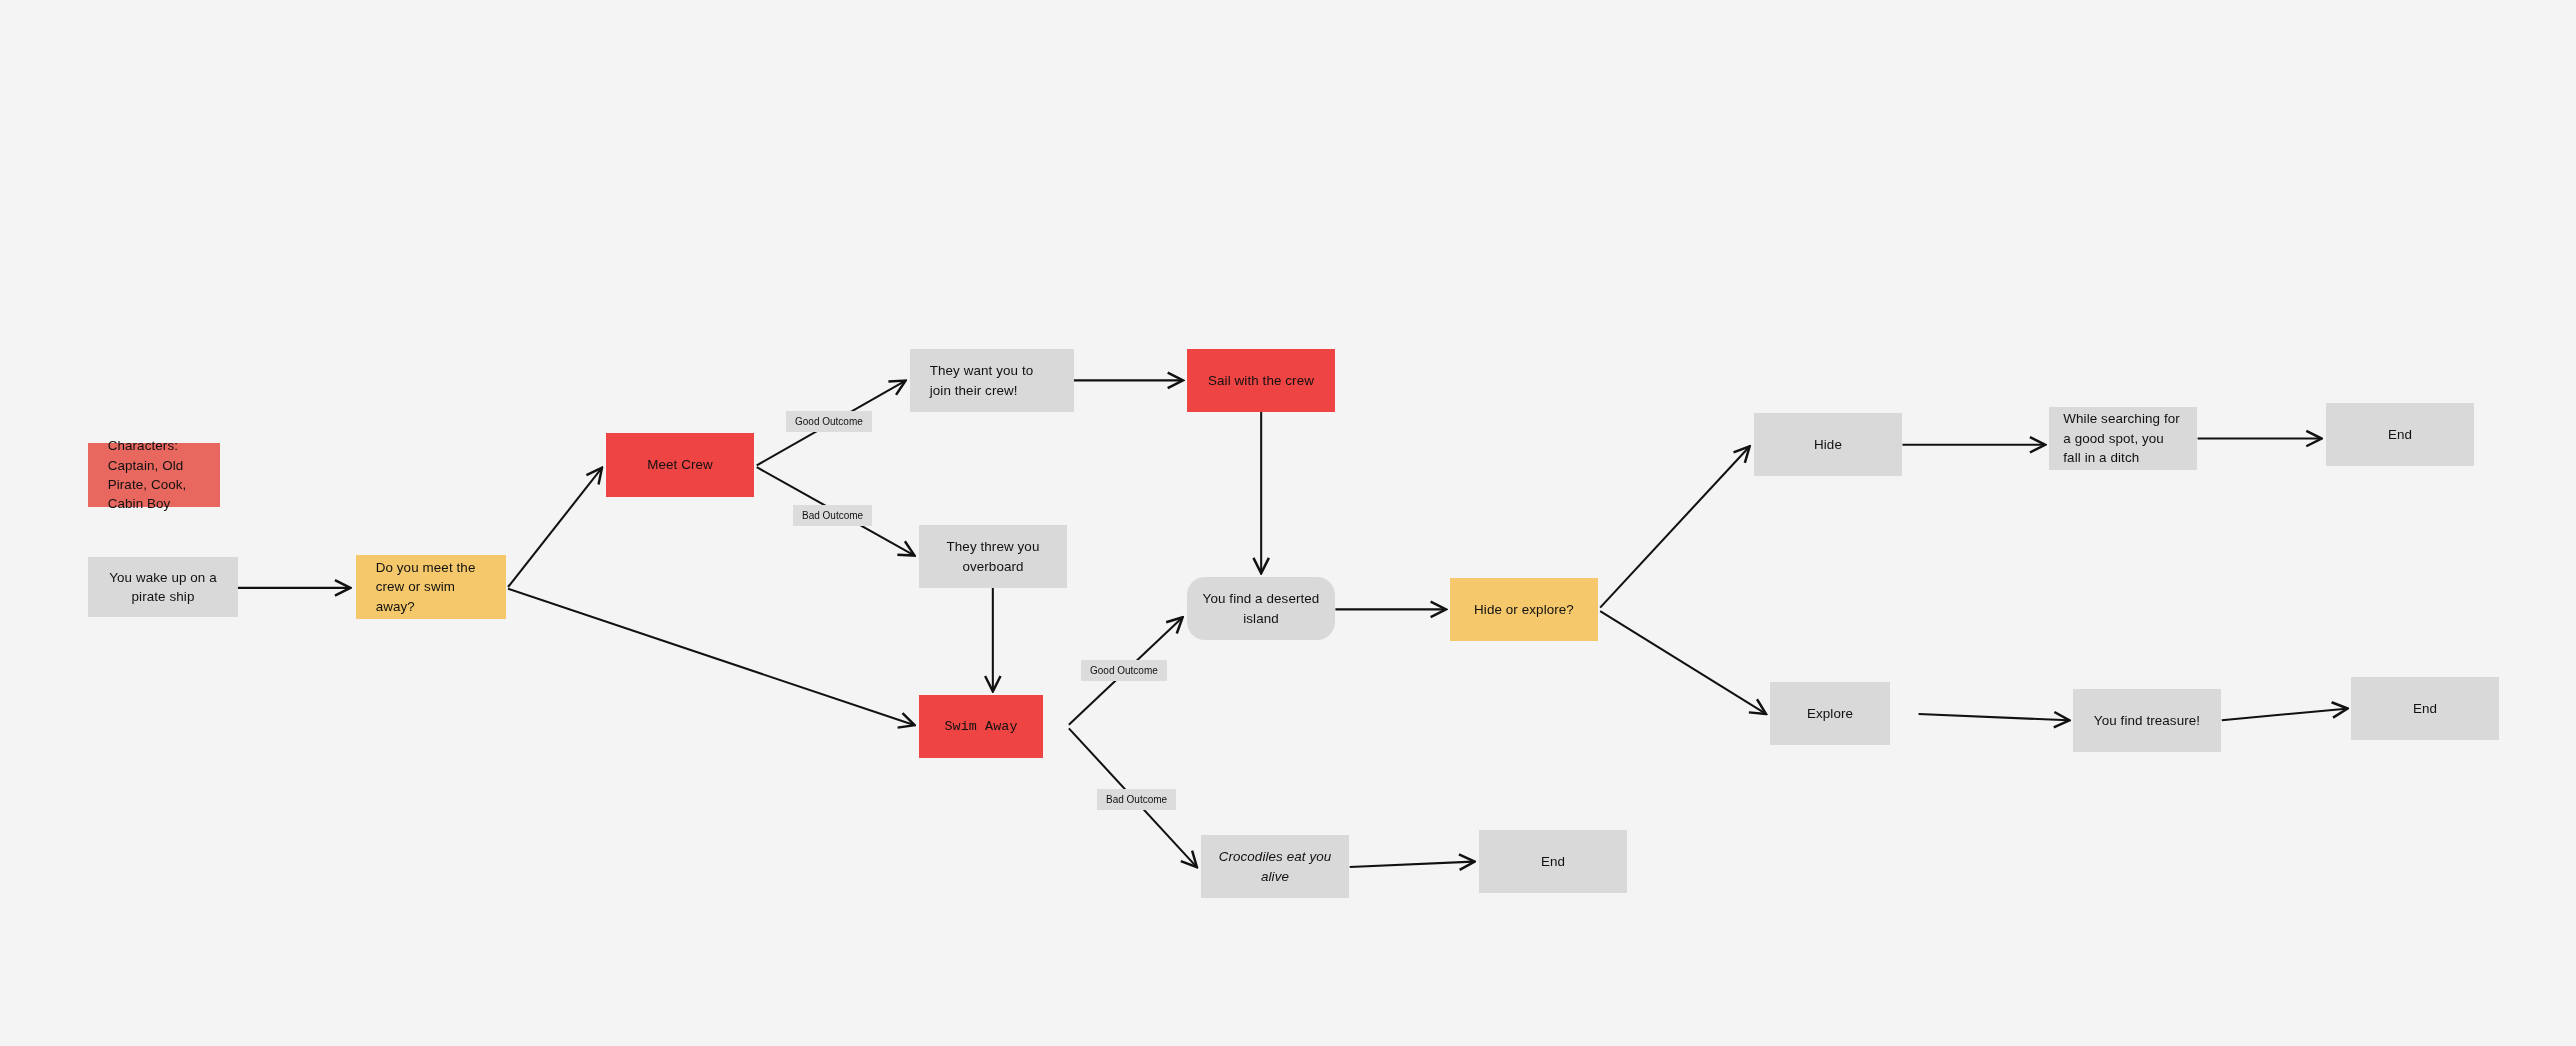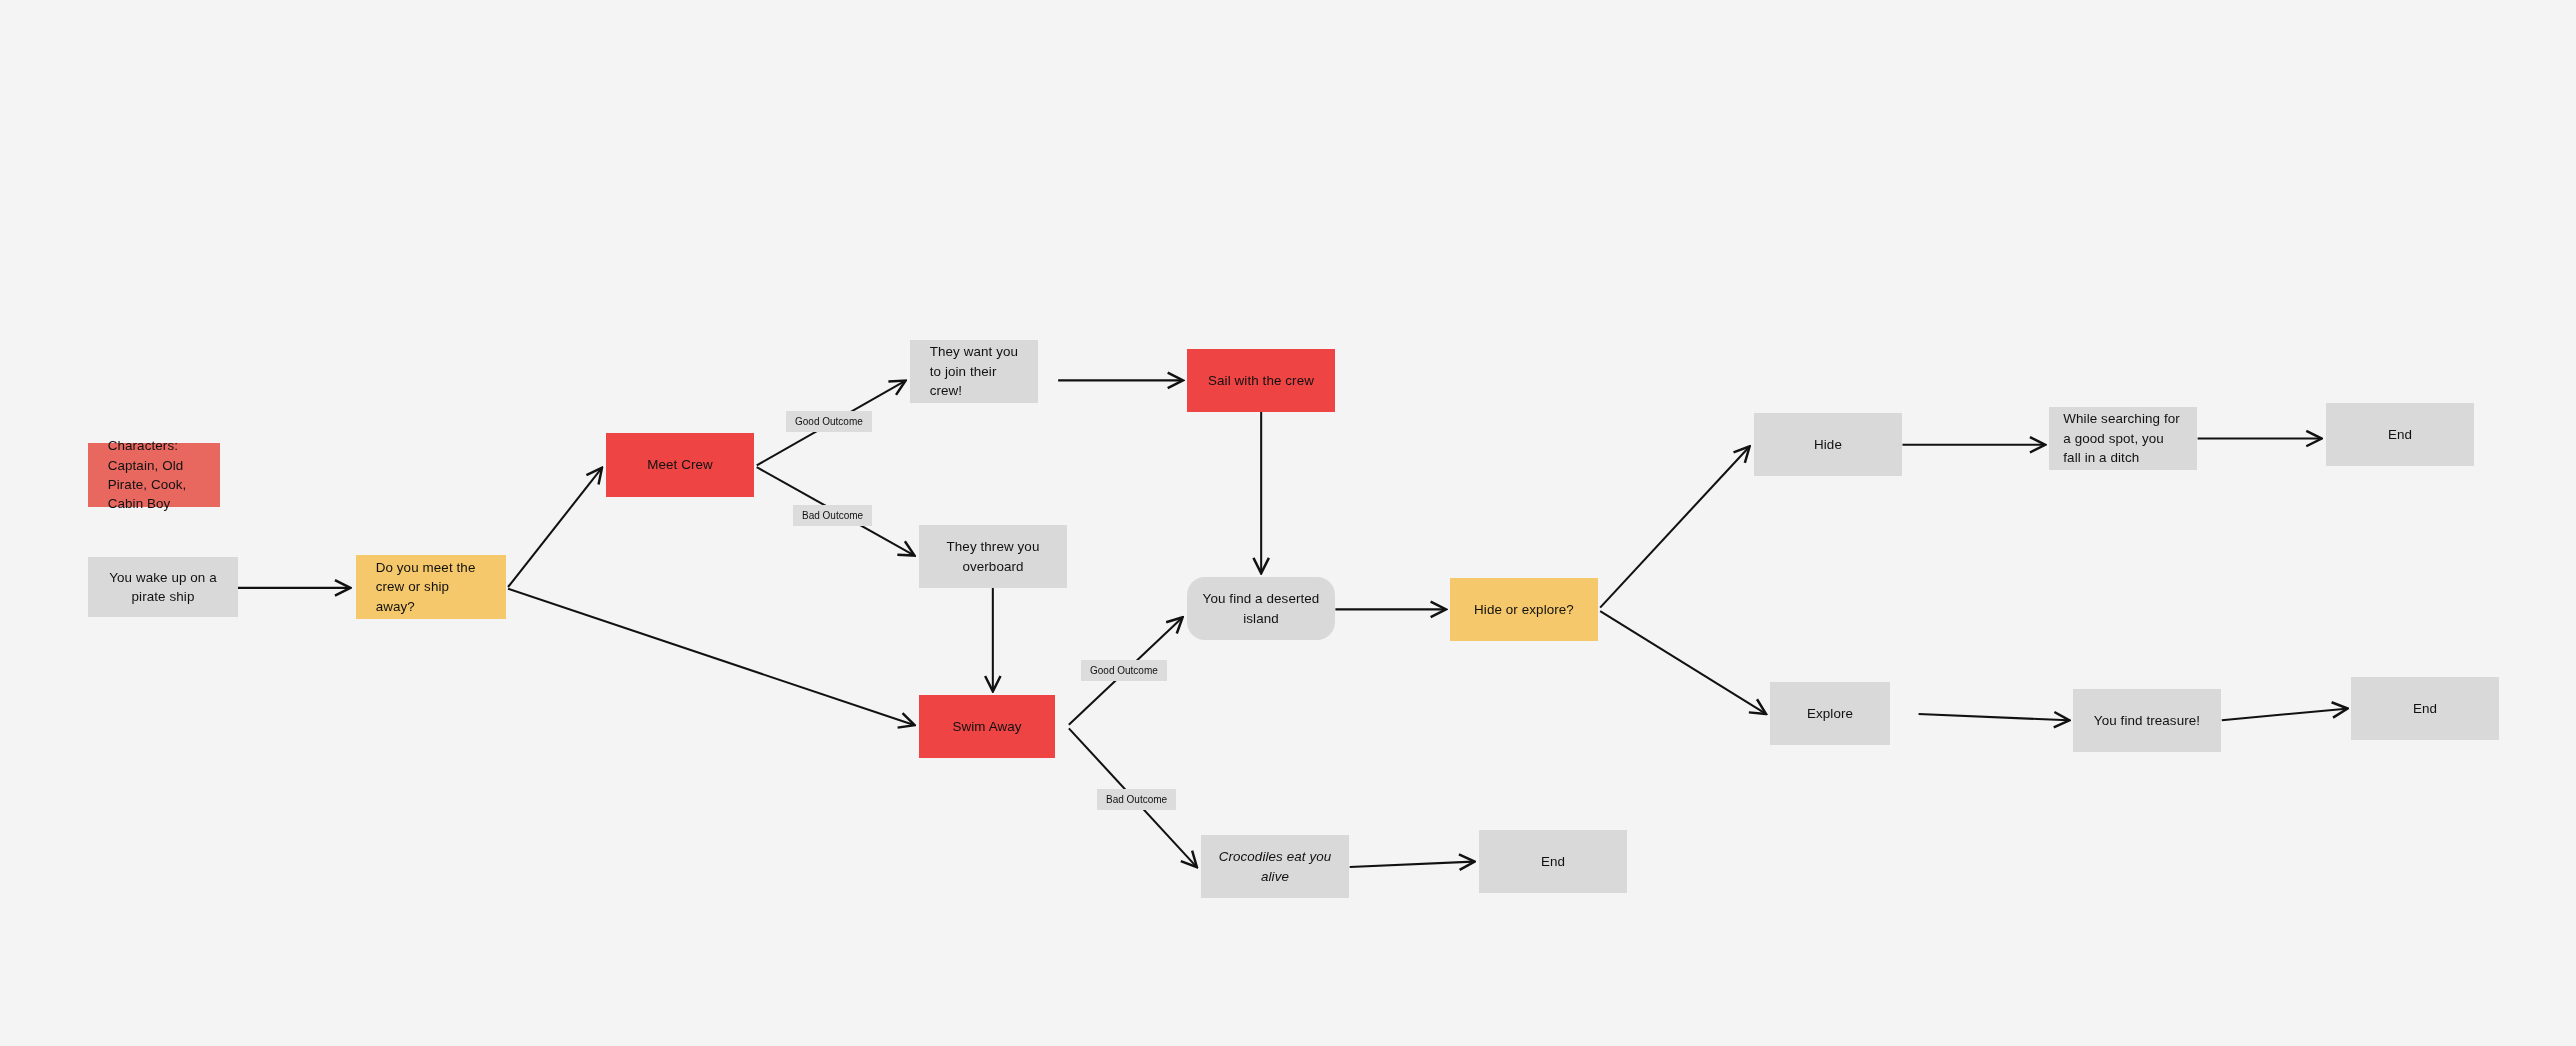--- a/index.html
+++ b/index.html
@@ -72,31 +72,31 @@
       <path d="M 2145 798 L 2312 805"></path>
       <path d="M 2484 805 L 2623 792"></path>
       <path d="M 1509 969 L 1647 963"></path>
     </g>
   </svg>
 
   <div class="node n-red left" style="left:88px;top:443px;width:132px;height:64px;">Characters: Captain, Old Pirate, Cook, Cabin Boy</div>
 
   <div class="node n-grey center" style="left:88px;top:557px;width:150px;height:60px;">You wake up on a pirate ship</div>
 
-  <div class="node n-orange left" style="left:356px;top:555px;width:150px;height:64px;">Do you meet the crew or ship away?</div>
+  <div class="node n-orange left" style="left:356px;top:555px;width:150px;height:64px;">Do you meet the crew or swim away?</div>
 
   <div class="node n-purple center" style="left:606px;top:433px;width:148px;height:64px;">Meet Crew</div>
 
-  <div class="node n-grey left" style="left:910px;top:340px;width:128px;height:63px;">They want you to join their crew!</div>
+  <div class="node n-grey left" style="left:910px;top:349px;width:164px;height:63px;">They want you to join their crew!</div>
 
   <div class="node n-grey center" style="left:919px;top:525px;width:148px;height:63px;padding:0 10.7px;">They threw you overboard</div>
 
   <div class="node n-purple center" style="left:1187px;top:349px;width:148px;height:63px;">Sail with the crew</div>
 
-  <div class="node n-purple center" style="left:919px;top:695px;width:136px;height:63px;">Swim Away</div>
+  <div class="node n-purple center" style="left:919px;top:695px;width:124px;height:63px;font-family:Liberation Mono, monospace;">Swim Away</div>
 
   <div class="node n-grey center" style="left:1187px;top:577px;width:148px;height:63px;padding:0 10.7px;border-radius:18px;">You find a deserted island</div>
 
   <div class="node n-orange center" style="left:1450px;top:578px;width:148px;height:63px;">Hide or explore?</div>
 
   <div class="node n-grey center" style="left:1754px;top:413px;width:148px;height:63px;">Hide</div>
 
   <div class="node n-grey left" style="left:2049px;top:407px;width:148px;height:63px;padding:0 14.3px;">While searching for a good spot, you fall in a ditch</div>
 
   <div class="node n-grey center" style="left:2326px;top:403px;width:148px;height:63px;">End</div>

